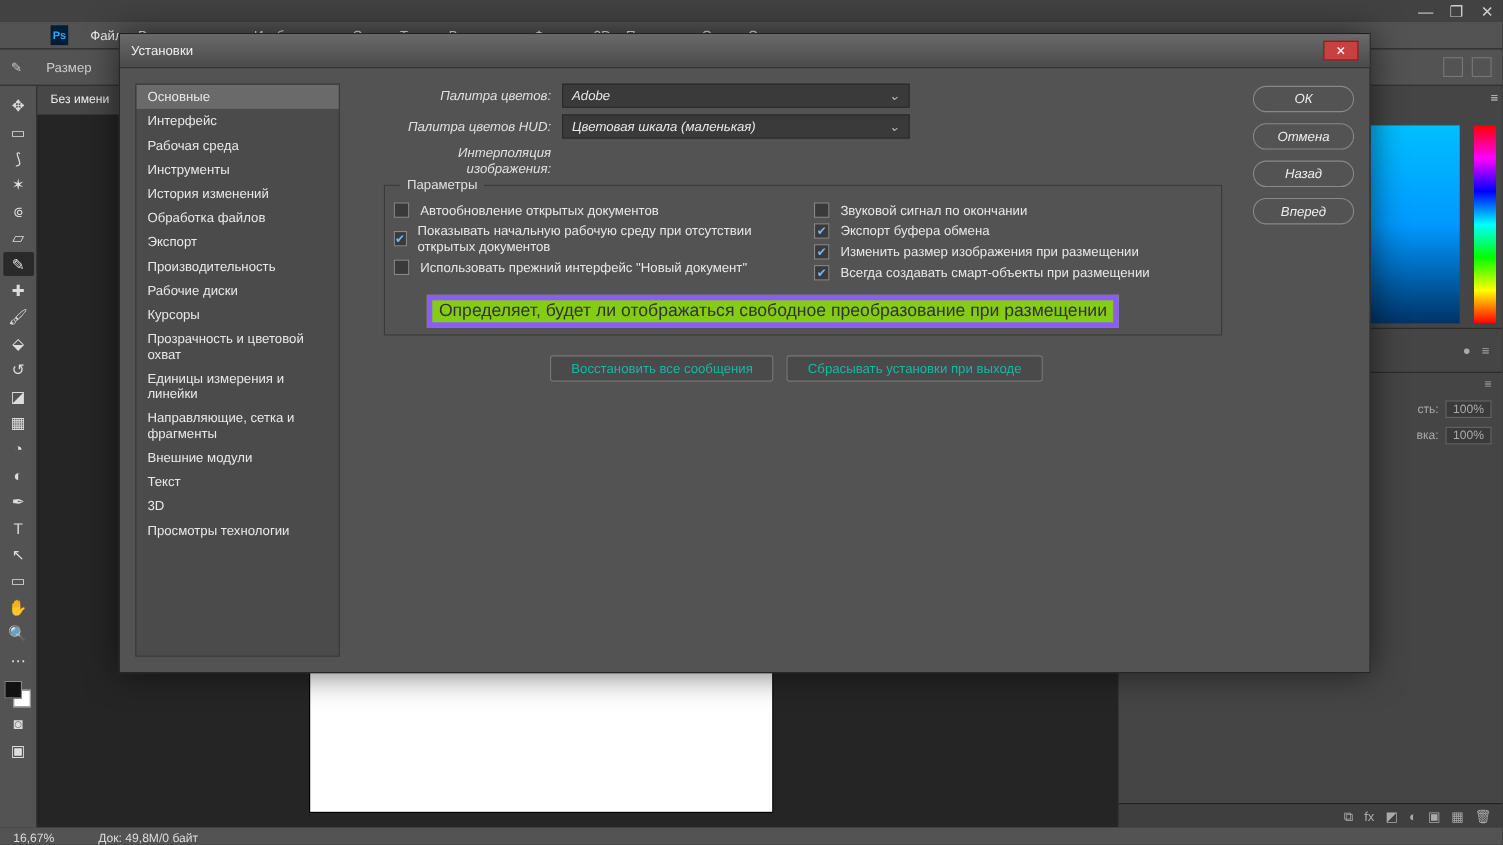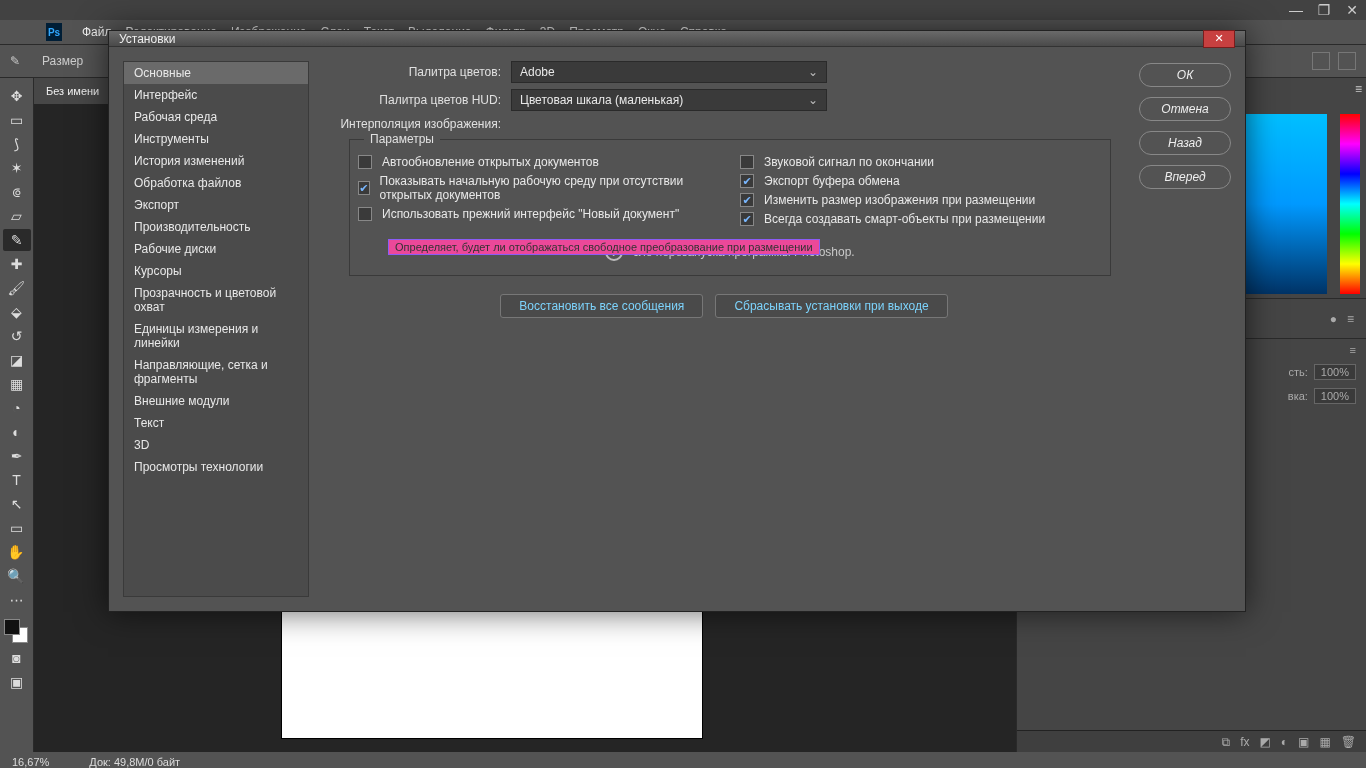--- a/index.html
+++ b/index.html
@@ -33,43 +33,43 @@
 .mini-panel { height:40px; border-top:1px solid #2a2a2a; display:flex; align-items:center; justify-content:flex-end; padding:0 12px; gap:10px; color:#aaa; }
 .layers-panel { flex:1; border-top:1px solid #2a2a2a; background:#454545; }
 .lp-row { display:flex; align-items:center; justify-content:flex-end; padding:4px 10px; gap:6px; color:#aaa; font-size:11px; }
 .lp-val { border:1px solid #666; padding:1px 6px; background:#3a3a3a; }
 .layer-thumb { width:30px; height:28px; background:#fff; margin:4px auto; border:1px solid #000; }
 .layers-foot { height:22px; background:#3f3f3f; border-top:1px solid #222; display:flex; align-items:center; justify-content:flex-end; gap:10px; padding:0 10px; color:#aaa; }
 .statusbar { height:20px; background:#535353; display:flex; align-items:center; padding:0 12px; gap:40px; font-size:11px; color:#ddd; }
 .lock { width:14px; text-align:center; }
 
 .dialog { position:absolute; left:108px; top:30px; width:1138px; height:582px; background:#535353; border:1px solid #222; box-shadow:0 0 30px rgba(0,0,0,.6); display:flex; flex-direction:column; }
-.dlg-title { height:16px; background:linear-gradient(#6a6a6a,#4a4a4a); display:flex; align-items:center; padding:0 10px; font-size:12px; color:#eee; border-bottom:1px solid #333; }
+.dlg-title { height:31px; background:linear-gradient(#6a6a6a,#4a4a4a); display:flex; align-items:center; padding:0 10px; font-size:12px; color:#eee; border-bottom:1px solid #333; }
 .dlg-close { margin-left:auto; width:32px; height:18px; background:#c84040; color:#fff; display:flex; align-items:center; justify-content:center; border:1px solid #7a1c1c; font-size:11px; }
 .dlg-body { flex:1; display:flex; padding:14px; gap:28px; }
 .dlg-left { width:186px; border:1px solid #3a3a3a; background:#4b4b4b; overflow:hidden; }
 .cat { padding:4px 10px; font-size:12px; color:#e8e8e8; cursor:default; }
 .cat.sel { background:#6a6a6a; }
 .dlg-mid { flex:1; position:relative; }
-.formrow { display:flex; align-items:center; margin-bottom:6px; }
+.formrow { display:flex; align-items:center; margin-bottom:6px;font-style:italic; }
 .formrow .lbl { width:174px; text-align:right; padding-right:10px; color:#e0e0e0; font-size:12px; }
 .sel-field { flex:1; max-width:316px; background:#3a3a3a; border:1px solid #2a2a2a; padding:3px 8px; color:#e8e8e8; font-size:12px; display:flex; justify-content:space-between; align-items:center; }
 .sel-field::after { content:"⌄"; color:#bbb; margin-left:6px; }
 .group { border:1px solid #3a3a3a; margin-top:8px; padding:10px 8px 14px 8px; position:relative;margin-left:12px; }
 .group-title { position:absolute; top:-8px; left:14px; background:#535353; padding:0 6px; font-size:12px; color:#e0e0e0; }
 .chk-cols { display:flex; gap:20px; }
 .chk-col { flex:1; }
 .chk { display:flex; align-items:center; gap:10px; margin:5px 0; font-size:12px; color:#e8e8e8; }
 .cb { width:14px; height:14px; border:1px solid #888; background:#3a3a3a; display:flex; align-items:center; justify-content:center; font-size:11px; color:#79b7ff; }
 .cb.on::after { content:"✔"; }
 .note { margin-top:12px; font-size:12px; color:#c9c9c9; text-align:center; position:relative; }
 .info-circle { display:inline-block; width:18px; height:18px; border:2px solid #bbb; border-radius:50%; text-align:center; line-height:14px; font-style:italic; font-weight:bold; margin-right:6px; color:#bbb; font-size:12px; }
-.tooltip { position:absolute; left:30px; top:-4px; background:#ec4899; color:#333; border:1px solid #8b5cf6; font-size:11px; padding:1px 6px; }
+.tooltip { position:absolute; left:30px; top:-4px; background:#84cc16; color:#333; border:5px solid #8b5cf6; font-size:16px; padding:1px 6px; }
 .dlg-btns { display:flex; gap:12px; justify-content:center; margin-top:18px; }
-.btn { background:#4a4a4a; border:1px solid #777; border-radius:3px; padding:4px 18px; font-size:12px; color:#7dd3fc; }
+.btn { background:#4a4a4a; border:1px solid #777; border-radius:3px; padding:4px 18px; font-size:12px; color:#14b8a6; }
 .dlg-right { width:92px; display:flex; flex-direction:column; gap:10px; padding-top:2px; }
 .rbtn { height:24px; border:1px solid #888; border-radius:12px; display:flex; align-items:center; justify-content:center; font-size:12px; color:#eee; background:#535353;font-style:italic; }
 </style>
 </head>
 <body>
 
 <div class="titlebar">
   <div class="win-ctrl">
     <span>—</span>
     <span>❐</span>

